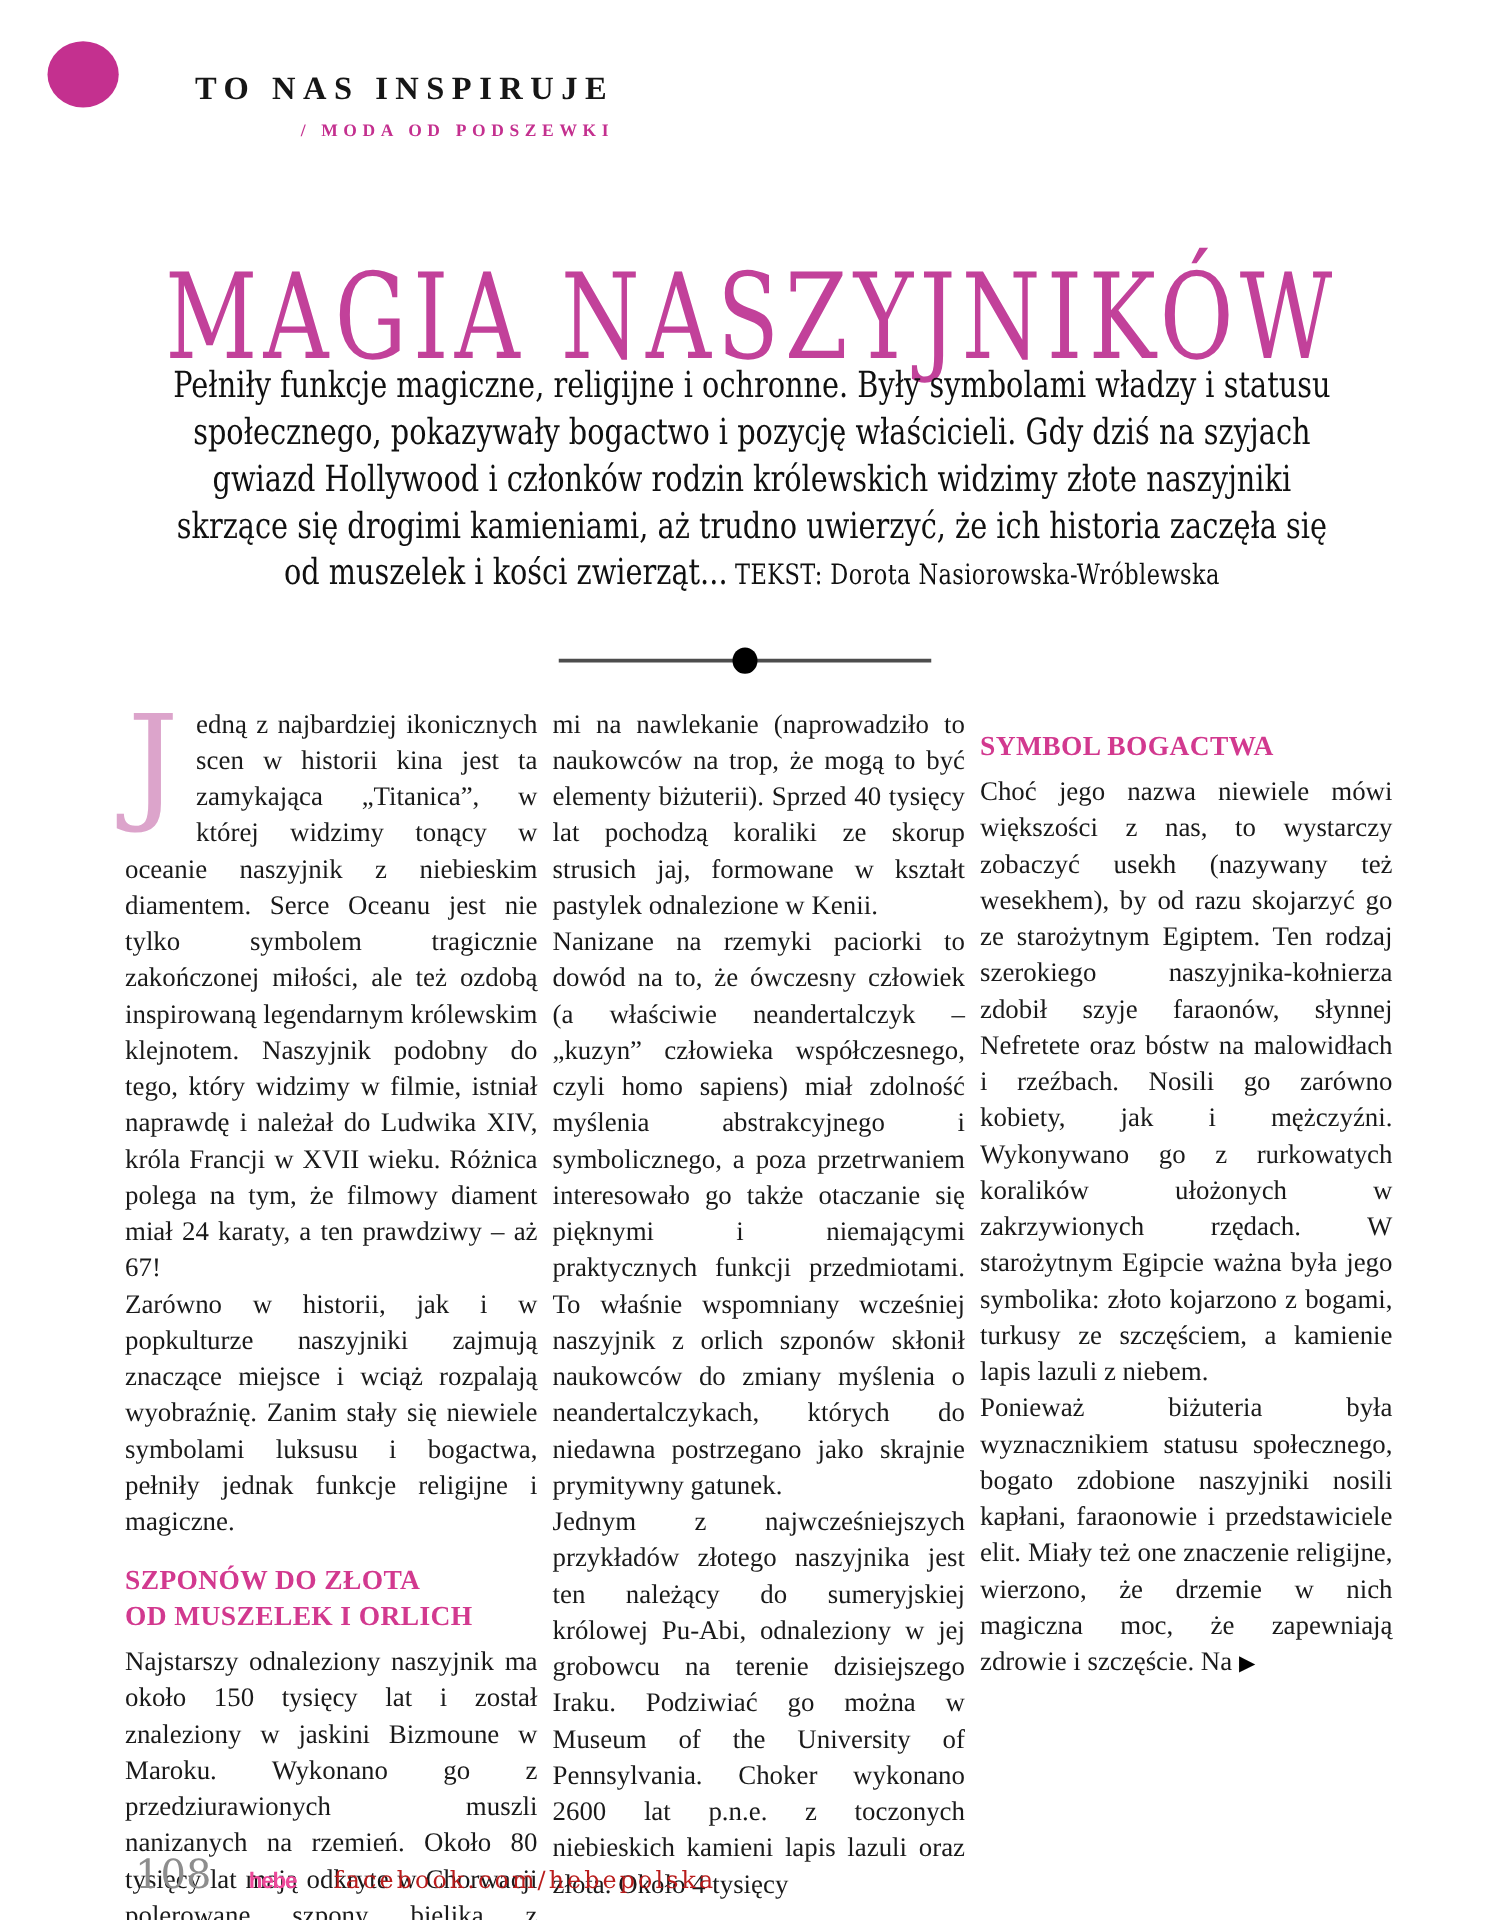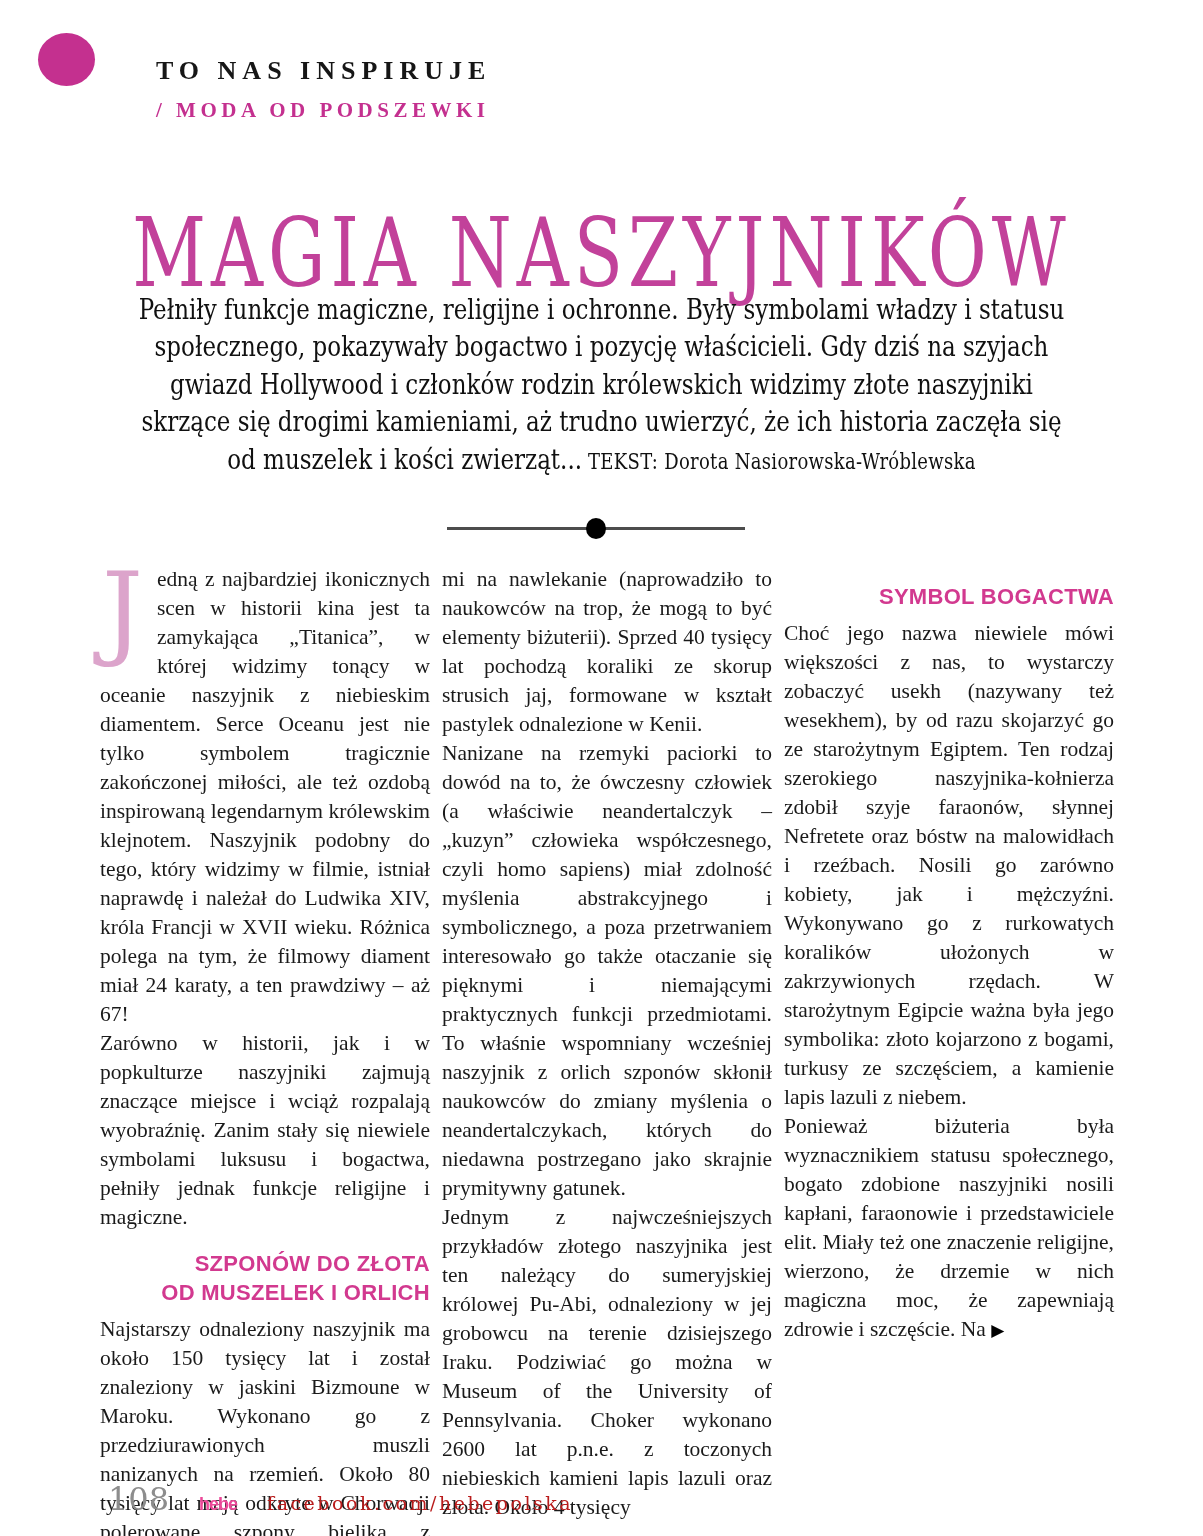--- a/index.html
+++ b/index.html
@@ -18,21 +18,21 @@
     width:57px; height:53px; border-radius:50%;
     background:#c4308f;
   }
   .kicker { position:absolute; top:56px; left:110px;margin-left:46px; }
   .kicker-title {
     font-family:"Liberation Serif", serif; font-weight:bold;
     font-size:26px; letter-spacing:6px; color:#161616;
   }
   .kicker-sub {
     font-family:"Liberation Serif", serif; font-weight:bold;
-    font-size:21px; letter-spacing:4.5px; color:#c4308f; margin-top:12px;
+    font-size:14px; letter-spacing:4.5px; color:#c4308f; margin-top:12px;text-align:right;
   }
 
   
   .page-title {
     position:absolute; top:150px; left:0; width:100%;
     text-align:center;
     font-family:"DejaVu Serif", serif; font-weight:400;
     font-size:72px; letter-spacing:5px; color:#c2419a;
     transform:scaleY(1.32); transform-origin:top center;
     white-space:nowrap;
@@ -71,23 +71,23 @@
     font-size:21.5px; line-height:29px; color:#1a1a1a;
   }
   .dropcap {
     float:left;
     font-family:"DejaVu Serif", serif;
     font-size:102px; line-height:84px;
     color:#dca4cb;
     margin:4px 14px 0 2px;
   }
   .col-heading {
-    font-family:Liberation Sans, sans-serif; font-weight:bold;
+    font-family:Liberation Serif, serif; font-weight:bold;
     font-size:22px; line-height:29px; letter-spacing:0.3px;
-    color:#d2398f; text-align:right;
+    color:#d2398f; text-align:left;
     margin:17px 0 8px 0;
   }
   .cont-arrow { font-size:17px; color:#000; font-family:"DejaVu Sans", sans-serif; }
 
   
   .footer {
     position:absolute; top:1480px; left:108px;
     display:flex; align-items:baseline; gap:30px;
   }
   .page-number {

